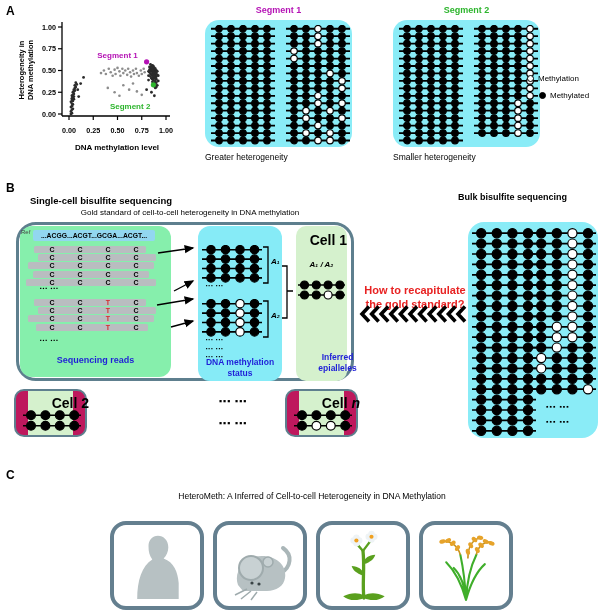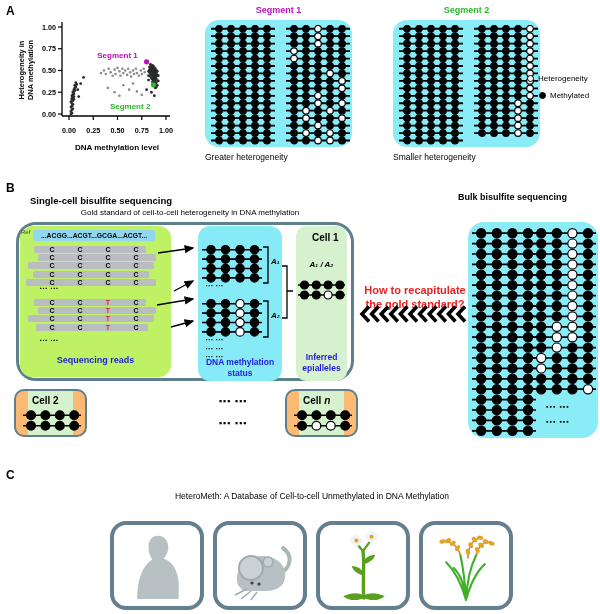--- a/index.html
+++ b/index.html
@@ -9,36 +9,36 @@
   .panel-label{font-size:12px;font-weight:bold;}
   svg{display:block;font-family:"Liberation Sans","DejaVu Sans",sans-serif;}
   .segbox{background:#8aecf7;border-radius:14px;}
   .seg-title{font-size:9px;font-weight:bold;text-align:center;}
   .seg-caption{font-size:8.5px;text-align:left;color:#000;}
   .legend-item{font-size:8px;display:flex;align-items:center;gap:4px;}
   .legend-dot{width:7px;height:7px;border-radius:50%;border:1.4px solid #000;box-sizing:border-box;}
   .b-title{font-size:9.5px;font-weight:bold;text-align:left;}
   .b-subtitle{font-size:8px;text-align:center;}
   .bigbox{border:3px solid #5e7f8e;border-radius:20px;background:#fff;box-sizing:border-box;}
-  .yellowbox{background:#bef264;border-radius:12px;}
+  .yellowbox{background:#86efac;border-radius:12px;}
   .ref-label{font-size:6px;color:#444;}
   .ref-bar{background:#92d7f0;border-radius:2px;font-size:6.8px;font-weight:bold;
     text-align:center;line-height:11px;white-space:nowrap;}
   .read-bar{position:absolute;height:7px;background:#b9bdc0;border-radius:1.5px;}
   .read-letter{position:absolute;width:12px;text-align:center;font-size:7px;font-weight:bold;line-height:8px;}
   .t-red{color:#d42a2a;}
   .dots{font-weight:bold;letter-spacing:1px;white-space:nowrap;line-height:1;}
   .blue-label{color:#1f1fd8;font-weight:bold;text-align:center;}
   .cyanbox{background:#86ebf7;border-radius:12px;}
   .greenbox{background:#d5f1cd;border-radius:10px;}
-  .cell-title{font-size:10px;font-weight:bold;text-align:left;padding-left:16px;}
+  .cell-title{font-size:14px;font-weight:bold;text-align:right;}
   .italic{font-style:italic;}
   .a-label{font-size:8px;font-style:italic;font-weight:bold;}
   .question{color:#e82222;font-weight:bold;font-size:11px;text-align:center;line-height:1.25;}
-  .cellbox{border:2.5px solid #5e7f8e;border-radius:10px;background:#fdba74;box-sizing:border-box;}
+  .cellbox{border:2.5px solid #5e7f8e;border-radius:10px;background:#be185d;box-sizing:border-box;}
   .cell-green{position:absolute;top:0;bottom:0;left:12px;right:12px;background:#d5f1cd;}
   .c-title{font-size:8.5px;text-align:center;}
   .orgbox{border:4px solid #647f8f;border-radius:16px;background:#fff;box-sizing:border-box;
     display:flex;align-items:center;justify-content:center;}
 </style>
 </head>
 <body>
 
 <div class="figure">
 
@@ -600,21 +600,21 @@
           <circle cx="32" cy="108.02499999999999" r="3.3" fill="#000" stroke="#000" stroke-width="1.2"></circle>
           <circle cx="44" cy="108.02499999999999" r="3.3" fill="#fff" stroke="#000" stroke-width="1.2"></circle>
           <circle cx="56" cy="108.02499999999999" r="3.3" fill="#000" stroke="#000" stroke-width="1.2"></circle>
         </svg>
       </div>
   </div>
   <div class="abs seg-caption" style="left:393px;top:152px;width:147px;">Smaller heterogeneity</div>
 
   <div class="abs legend-item" style="left:527px;top:74px;">
     <span class="legend-dot" style="background:#fff;"></span>
-    <span>Heterogeneity</span>
+    <span>Methylation</span>
   </div>
   <div class="abs legend-item" style="left:527px;top:91px;padding-left:12px;">
     <span class="legend-dot" style="background:#000;"></span>
     <span>Methylated</span>
   </div>
 
   <div class="abs panel-label" style="left:6px;top:181px;">B</div>
   <div class="abs b-title" style="left:30px;top:195px;width:320px;">Single-cell bisulfite sequencing</div>
   <div class="abs b-subtitle" style="left:30px;top:208px;width:320px;">Gold standard of cell-to-cell heterogeneity in DNA methylation</div>
 
@@ -742,21 +742,21 @@
         <circle cx="18.3" cy="5" r="4" fill="#000" stroke="#000" stroke-width="1.2"></circle>
         <circle cx="30.1" cy="5" r="4" fill="#000" stroke="#000" stroke-width="1.2"></circle>
         <circle cx="41.900000000000006" cy="5" r="4" fill="#000" stroke="#000" stroke-width="1.2"></circle>
         <line x1="0" x2="47" y1="15" y2="15" stroke="#000" stroke-width="1.6"></line>
         <circle cx="6.5" cy="15" r="4" fill="#000" stroke="#000" stroke-width="1.2"></circle>
         <circle cx="18.3" cy="15" r="4" fill="#000" stroke="#000" stroke-width="1.2"></circle>
         <circle cx="30.1" cy="15" r="4" fill="#fff" stroke="#000" stroke-width="1.2"></circle>
         <circle cx="41.900000000000006" cy="15" r="4" fill="#000" stroke="#000" stroke-width="1.2"></circle>
       </svg>
     </div>
-  <div class="abs blue-label" style="left:296px;top:352px;width:51px;font-size:8.5px;line-height:1.25;">Inferred epialleles</div>
+  <div class="abs blue-label" style="left:296px;top:352px;width:51px;font-size:8.5px;line-height:1.25;padding-left:16px;">Inferred epialleles</div>
 
   <div class="abs question" style="left:360px;top:284px;width:110px;">
     <div>How to recapitulate</div>
     <div>the gold standard?</div>
   </div>
   <svg id="chevrons" class="abs" style="left:359px;top:305px;" width="115" height="18">
       <path d="M10,1.5 L3,9 L10,16.5" transform="translate(0,0)" stroke="#000" stroke-width="3.6" fill="none"></path>
       <path d="M10,1.5 L3,9 L10,16.5" transform="translate(9.6,0)" stroke="#000" stroke-width="3.6" fill="none"></path>
       <path d="M10,1.5 L3,9 L10,16.5" transform="translate(19.2,0)" stroke="#000" stroke-width="3.6" fill="none"></path>
       <path d="M10,1.5 L3,9 L10,16.5" transform="translate(28.799999999999997,0)" stroke="#000" stroke-width="3.6" fill="none"></path>
@@ -1010,21 +1010,21 @@
     <line x1="158" y1="253" x2="193" y2="248" stroke="#000" stroke-width="1.4" marker-end="url(#ah)"></line>
     <line x1="174" y1="291" x2="193" y2="281" stroke="#000" stroke-width="1.4" marker-end="url(#ah)"></line>
     <line x1="157" y1="305" x2="193" y2="299" stroke="#000" stroke-width="1.4" marker-end="url(#ah)"></line>
     <line x1="171" y1="327" x2="193" y2="321" stroke="#000" stroke-width="1.4" marker-end="url(#ah)"></line>
     <polyline points="263,247 268,247 268,283 263,283" fill="none" stroke="#000" stroke-width="1.3"></polyline>
     <polyline points="263,301 268,301 268,337 263,337" fill="none" stroke="#000" stroke-width="1.3"></polyline>
     <path d="M282,266 L287,266 L287,318 L282,318 M287,291 L293,291" fill="none" stroke="#000" stroke-width="1.3"></path>
   </svg>
 
   <div class="abs panel-label" style="left:6px;top:468px;">C</div>
-  <div class="abs c-title" style="left:62px;top:491px;width:500px;">HeteroMeth: A Database of Cell-to-cell Unmethylated in DNA Methylation</div>
+  <div class="abs c-title" style="left:62px;top:491px;width:500px;">HeteroMeth: A Inferred of Cell-to-cell Heterogeneity in DNA Methylation</div>
 
   <div class="abs orgbox" style="left:110px;top:521px;width:94px;height:89px;">
     <svg width="66" height="70" viewBox="0 0 70 70">
       <path d="M36,3 C42,3 47,8 47,15 C47,20 45,24 42,27 C53,31 57,41 58,53 L58,70 L14,70 C14,50 19,35 30,28 C27,24 26,20 26,14 C26,8 30,3 36,3 Z" fill="#b7c1c3"></path>
     </svg>
   </div>
   <div class="abs orgbox" style="left:213px;top:521px;width:94px;height:89px;">
     <svg width="70" height="70" viewBox="0 0 70 70">
       <path d="M56,42 C66,36 68,24 58,17" fill="none" stroke="#aab6b8" stroke-width="4" stroke-linecap="round"></path>
       <path d="M13,54 C8,40 20,25 37,25 C52,25 62,35 60,47 C59,55 51,60 42,60 L18,60 Z" fill="#b7c1c3"></path>

